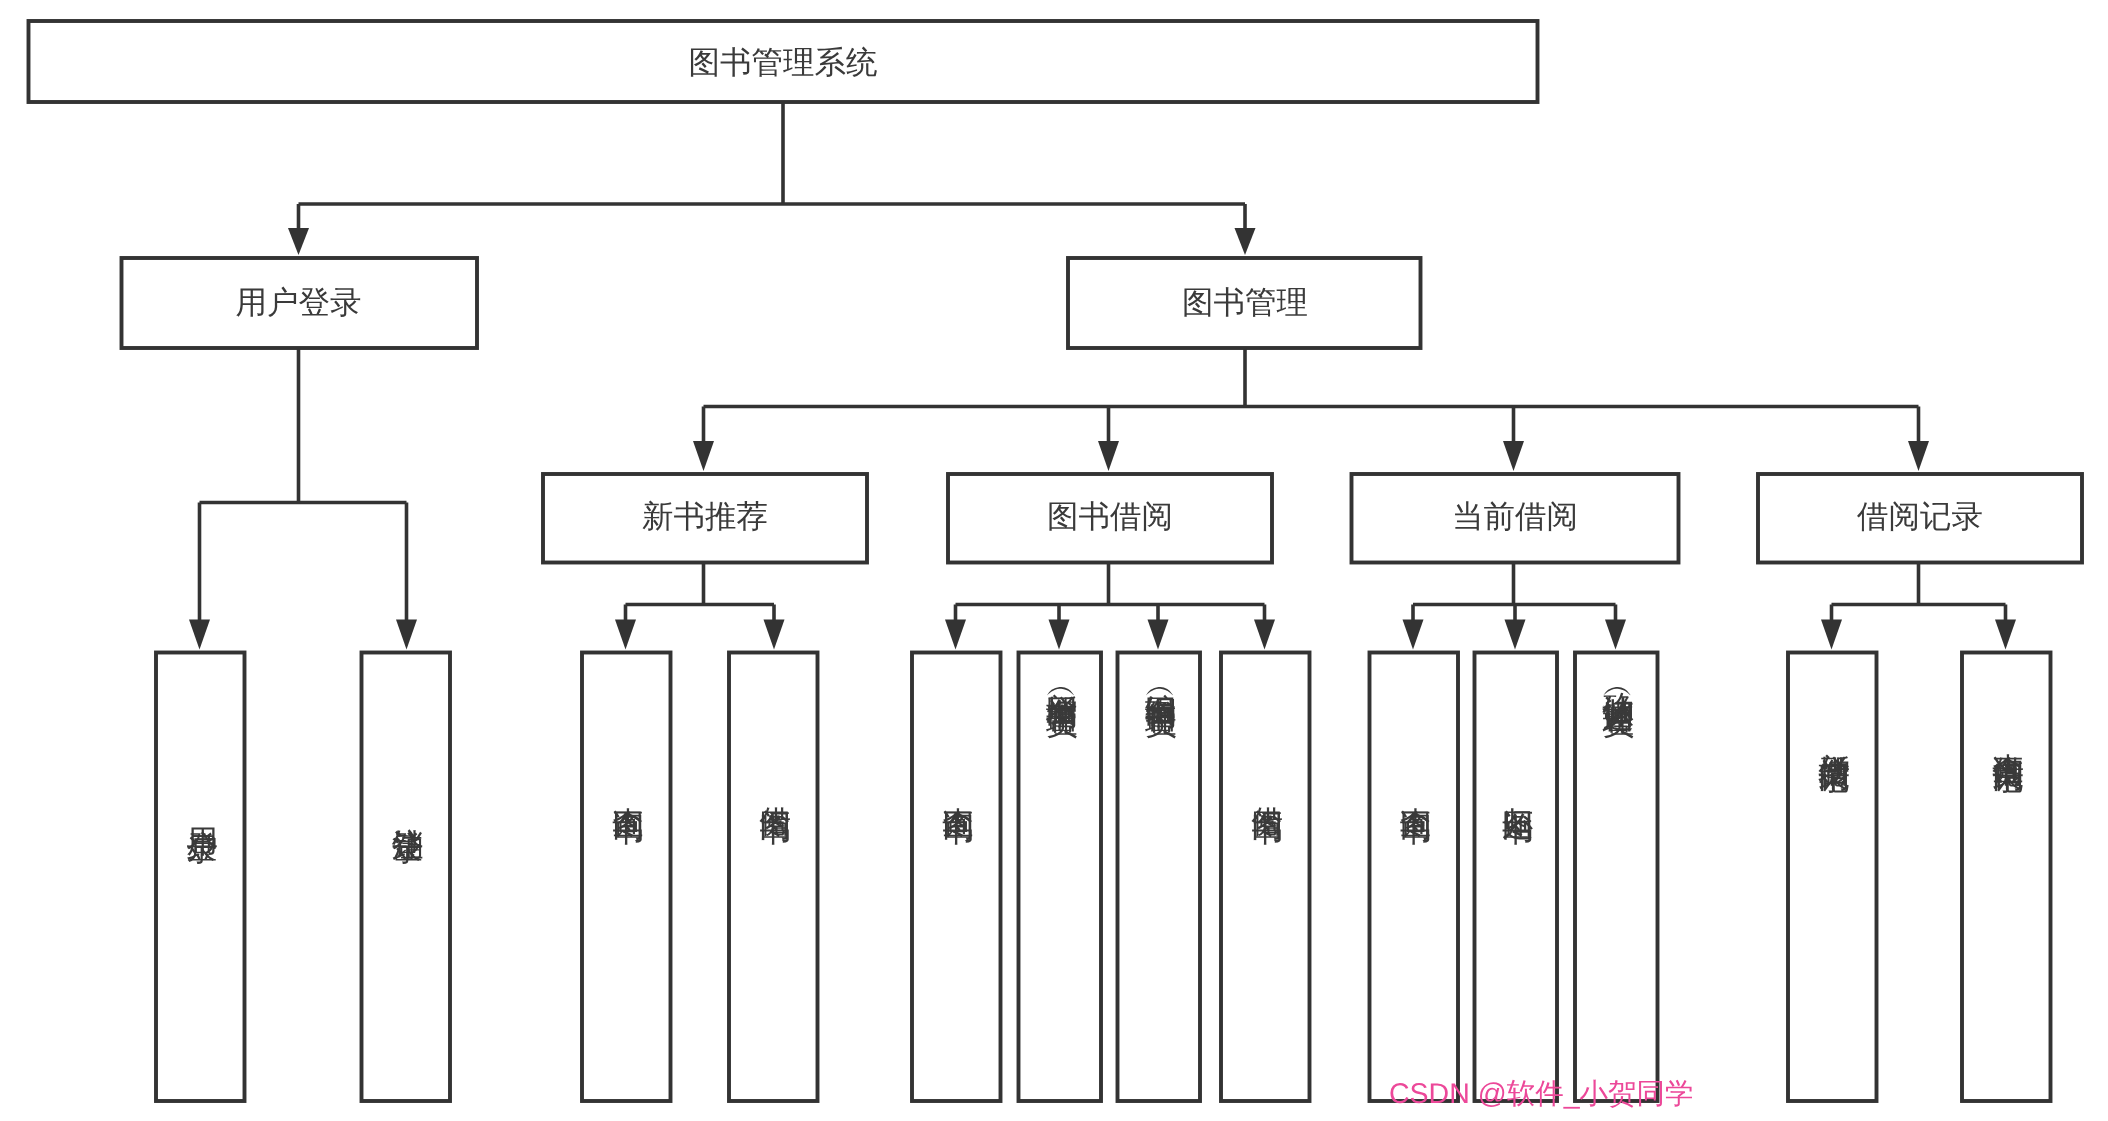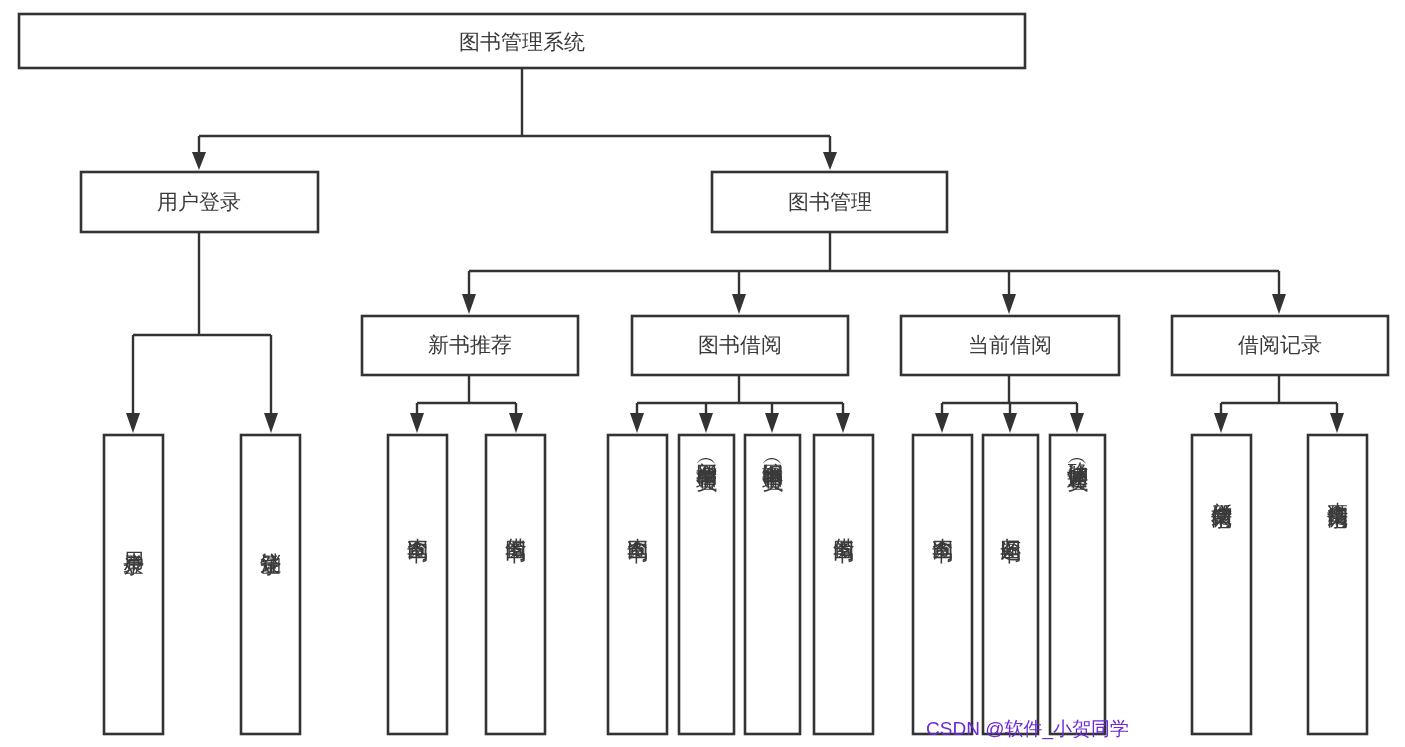--- a/index.html
+++ b/index.html
@@ -67,21 +67,21 @@
     letter-spacing: 1.5px;
     white-space: nowrap;
     text-align: start;
   }
   .watermark {
     position: absolute;
     right: 10px;
     bottom: 5px;
     font-family: "Liberation Sans", "DejaVu Sans", sans-serif;
     font-size: 19px;
-    color: #6d28d9;
+    color: #ec4899;
     white-space: nowrap;
     user-select: none;
   }
 </style>
 </head>
 <body>
 
 <div id="diagram-root">
 
   <svg id="tree-svg" viewBox="0 0 1405 747">

